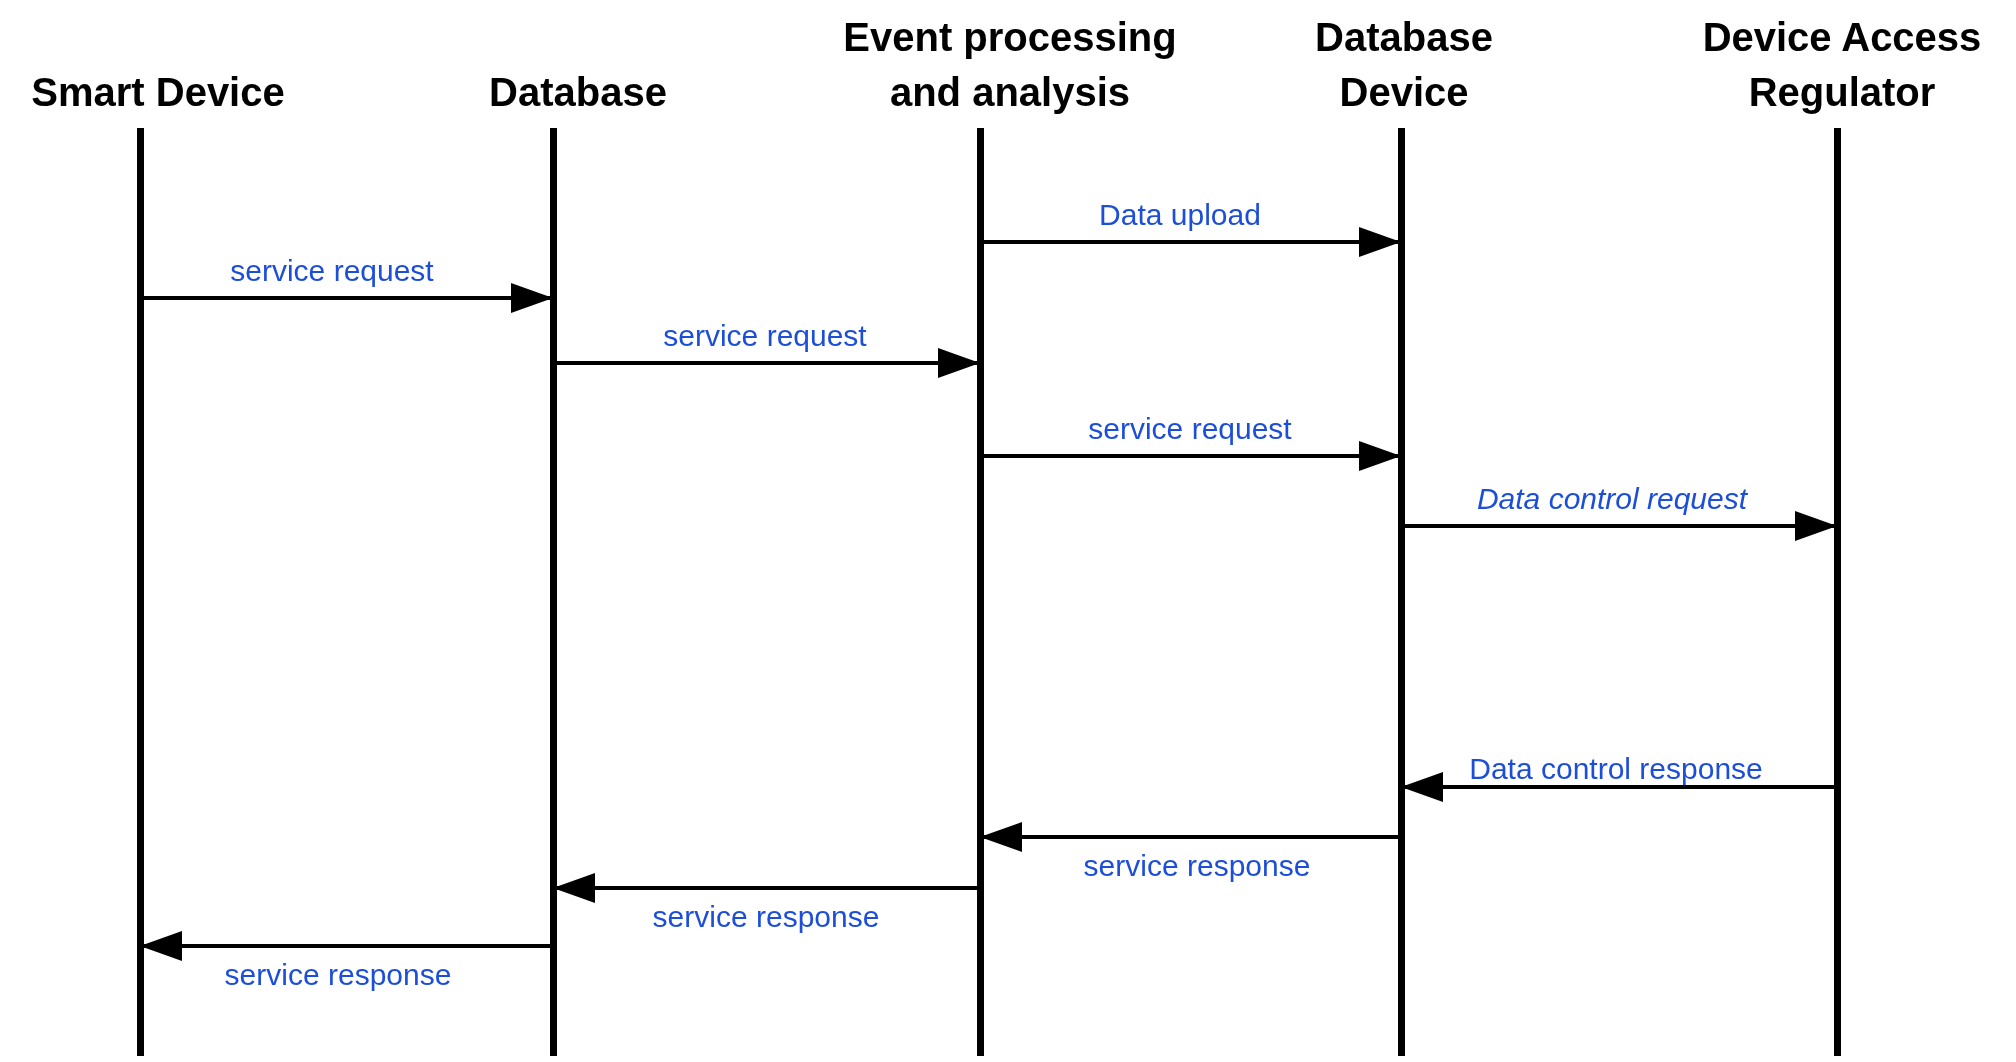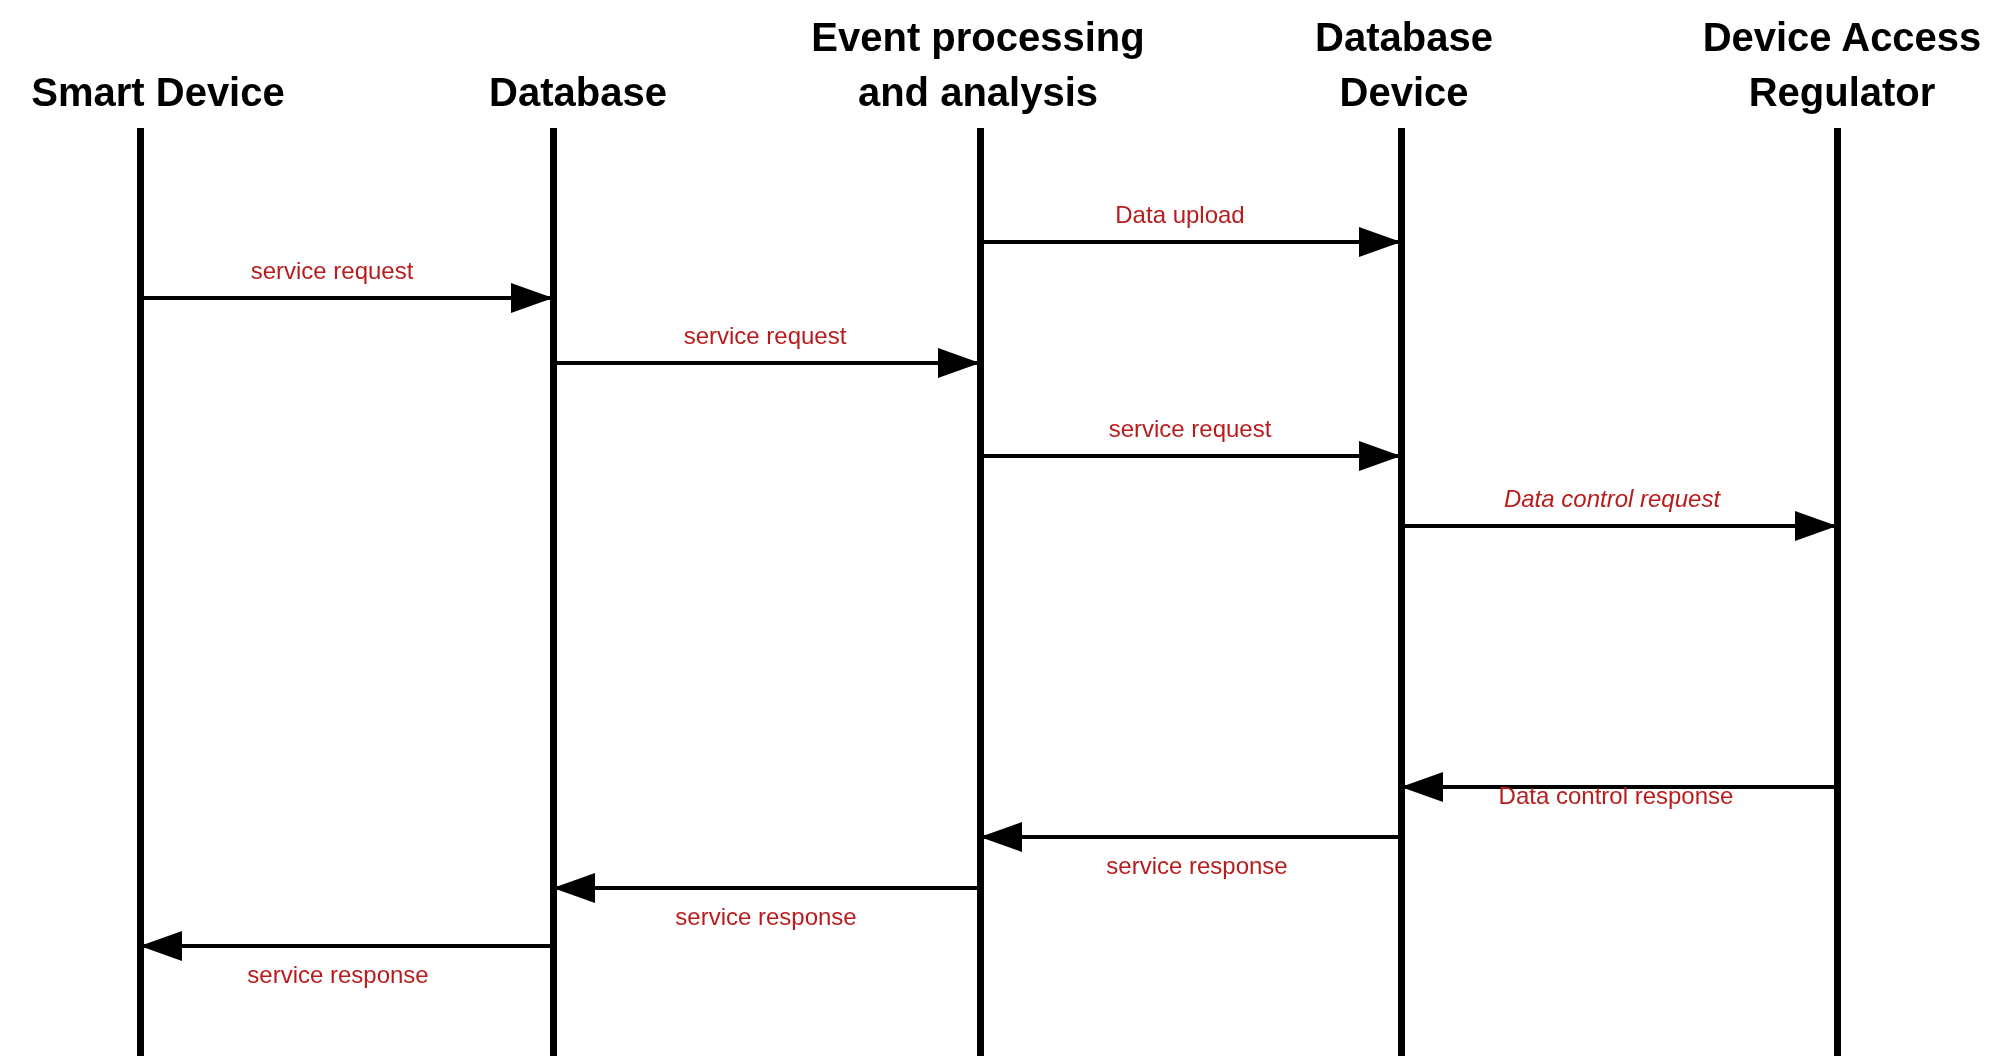--- a/index.html
+++ b/index.html
@@ -41,40 +41,40 @@
     width: 0;
     height: 0;
     border-top: 15px solid transparent;
     border-bottom: 15px solid transparent;
   }
   .msg-head.right { border-left: 42px solid #000; }
   .msg-head.left  { border-right: 42px solid #000; }
   .msg-label {
     position: absolute;
     transform: translateX(-50%);
-    font-size: 24px;
+    font-size: 30px;
     line-height: 34px;
     font-weight: 400;
     white-space: nowrap;
-    color: #b91c1c;
+    color: #1d4ed8;
   }
 </style>
 </head>
 <body>
 
 <div class="stage">
     <div class="actor-label" style="left: -102px; top: 65px;">
       <div>Smart Device</div>
     </div>
     <div class="lifeline" style="left: 137px; top: 128px; height: 928px; width: 7px;"></div>
     <div class="actor-label" style="left: 318px; top: 65px;">
       <div>Database</div>
     </div>
     <div class="lifeline" style="left: 550px; top: 128px; height: 928px; width: 7px;"></div>
-    <div class="actor-label" style="left: 718px; top: 10px;">
+    <div class="actor-label" style="left: 750px; top: 10px;">
       <div>Event processing</div>
       <div>and analysis</div>
     </div>
     <div class="lifeline" style="left: 977px; top: 128px; height: 928px; width: 7px;"></div>
     <div class="actor-label" style="left: 1144px; top: 10px;">
       <div>Database</div>
       <div>Device</div>
     </div>
     <div class="lifeline" style="left: 1398px; top: 128px; height: 928px; width: 7px;"></div>
     <div class="actor-label" style="left: 1582px; top: 10px;">
@@ -92,21 +92,21 @@
     <div class="msg-head right" style="top: 348px; left: 938px;"></div>
     <div class="msg-label" style="left: 765px; top: 319px;">service request</div>
     <div class="msg-line" style="left: 980px; width: 421px; top: 454px;"></div>
     <div class="msg-head right" style="top: 441px; left: 1359px;"></div>
     <div class="msg-label" style="left: 1190px; top: 412px;">service request</div>
     <div class="msg-line" style="left: 1401px; width: 436px; top: 524px;"></div>
     <div class="msg-head right" style="top: 511px; left: 1795px;"></div>
     <div class="msg-label" style="left: 1612px; top: 482px; font-style: italic;">Data control request</div>
     <div class="msg-line" style="left: 1401px; width: 436px; top: 785px;"></div>
     <div class="msg-head left" style="top: 772px; left: 1401px;"></div>
-    <div class="msg-label" style="left: 1616px; top: 779px;">Data control response</div>
+    <div class="msg-label" style="left: 1616px; top: 752px;">Data control response</div>
     <div class="msg-line" style="left: 980px; width: 421px; top: 835px;"></div>
     <div class="msg-head left" style="top: 822px; left: 980px;"></div>
     <div class="msg-label" style="left: 1197px; top: 849px;">service response</div>
     <div class="msg-line" style="left: 553px; width: 427px; top: 886px;"></div>
     <div class="msg-head left" style="top: 873px; left: 553px;"></div>
     <div class="msg-label" style="left: 766px; top: 900px;">service response</div>
     <div class="msg-line" style="left: 140px; width: 413px; top: 944px;"></div>
     <div class="msg-head left" style="top: 931px; left: 140px;"></div>
     <div class="msg-label" style="left: 338px; top: 958px;">service response</div>
   </div>

